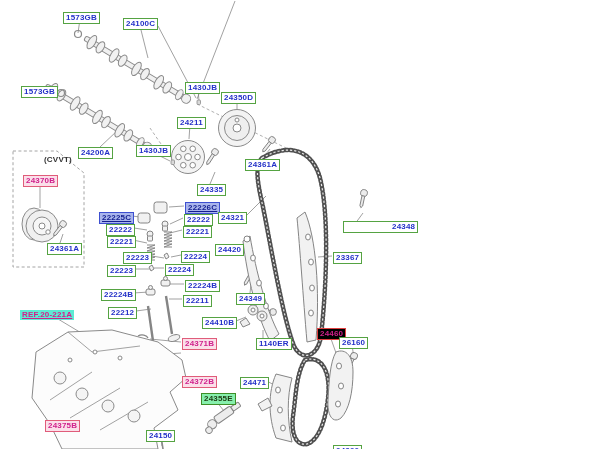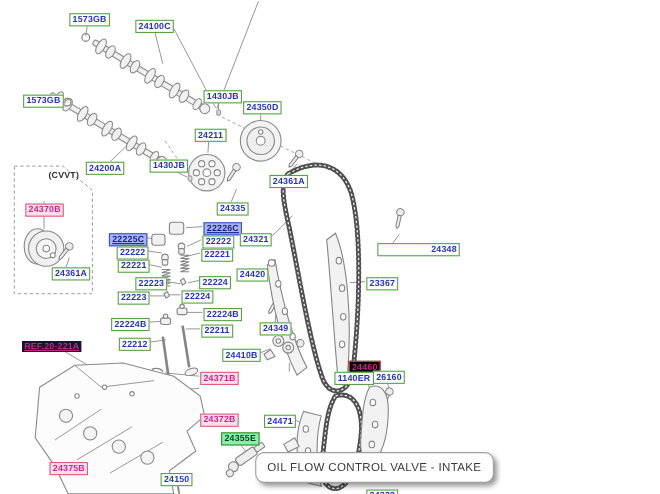--- a/index.html
+++ b/index.html
@@ -14,21 +14,21 @@
     color:#2330c8;background:#ffffff;
     border:1px solid #55a342;
     padding:1px 2px;line-height:8px;white-space:nowrap;
     letter-spacing:0.2px;cursor:pointer;z-index:5;
   }
   .lbl.b{background:#a9b5ec;border-color:#3d4fd0;color:#141f8f;text-decoration:underline;}
   .lbl.m{background:#fbdfe9;border-color:#e05c7a;color:#d0208c;}
   .lbl.r{background:#000000;border-color:#e04040;color:#d0208c;}
   .lbl.sel{background:#86efac;border-color:#3e8e27;color:#1c3a10;}
   .lbl.plain{background:transparent;border:none;color:#333;font-weight:bold;cursor:default;margin-left:24px;}
-  .lbl.ref{background:#0f172a;border:none;color:#d0208c;text-decoration:underline;cursor:pointer;}
+  .lbl.ref{background:#5eead4;border:none;color:#d0208c;text-decoration:underline;cursor:pointer;}
   .tooltip{
     position:absolute;left:232px;top:411px;z-index:9;
     background:#ffffff;border:1px solid #a0a0a0;border-radius:8px;
     padding:7px 10px;font:10.5px "Liberation Sans",sans-serif;color:#3a3a3a;
     letter-spacing:0.3px;white-space:nowrap;
     box-shadow:3px 3px 5px rgba(0,0,0,0.40);
   }
 </style>
 </head>
 <body>
@@ -221,32 +221,31 @@
         <circle cx="82" cy="394" r="6" fill="#f4f4f4"></circle>
       <circle cx="108" cy="406" r="6" fill="#f4f4f4"></circle>
         <circle cx="134" cy="416" r="6" fill="#f4f4f4"></circle>
       <circle cx="95" cy="352" r="2" fill="#fff"></circle>
         <circle cx="120" cy="358" r="2" fill="#fff"></circle>
         <circle cx="70" cy="360" r="2" fill="#fff"></circle>
       <path d="M161,436 l2,13" stroke-width="1.6" fill="none"></path>
     </g>
   </svg>
 
-  <div class="tooltip">OIL FLOW CONTROL VALVE - INTAKE</div>
 <div class="lbl g" style="left: 63px; top: 12px;">1573GB</div>
     <div class="lbl g" style="left: 123px; top: 18px;">24100C</div>
     <div class="lbl g" style="left: 185px; top: 82px;">1430JB</div>
     <div class="lbl g" style="left: 21px; top: 86px;">1573GB</div>
     <div class="lbl g" style="left: 221px; top: 92px;">24350D</div>
     <div class="lbl g" style="left: 177px; top: 117px;">24211</div>
     <div class="lbl g" style="left: 136px; top: 145px;">1430JB</div>
     <div class="lbl g" style="left: 78px; top: 147px;">24200A</div>
     <div class="lbl plain" style="left: 18px; top: 155px;">(CVVT)</div>
     <div class="lbl g" style="left: 245px; top: 159px;">24361A</div>
-    <div class="lbl m" style="left: 23px; top: 185px;">24370B</div>
+    <div class="lbl m" style="left: 23px; top: 175px;">24370B</div>
     <div class="lbl g" style="left: 197px; top: 184px;">24335</div>
     <div class="lbl b" style="left: 185px; top: 202px;">22226C</div>
     <div class="lbl b" style="left: 99px; top: 212px;">22225C</div>
     <div class="lbl g" style="left: 218px; top: 212px;">24321</div>
     <div class="lbl g" style="left: 184px; top: 214px;">22222</div>
     <div class="lbl g" style="left: 343px; top: 221px; padding-left: 48px;">24348</div>
     <div class="lbl g" style="left: 106px; top: 224px;">22222</div>
     <div class="lbl g" style="left: 183px; top: 226px;">22221</div>
     <div class="lbl g" style="left: 107px; top: 236px;">22221</div>
     <div class="lbl g" style="left: 47px; top: 243px;">24361A</div>
@@ -259,20 +258,20 @@
     <div class="lbl g" style="left: 185px; top: 280px;">22224B</div>
     <div class="lbl g" style="left: 101px; top: 289px;">22224B</div>
     <div class="lbl g" style="left: 236px; top: 293px; text-align: right;">24349</div>
     <div class="lbl g" style="left: 183px; top: 295px;">22211</div>
     <div class="lbl g" style="left: 108px; top: 307px;">22212</div>
     <div class="lbl ref" style="left: 20px; top: 310px;">REF.20-221A</div>
     <div class="lbl g" style="left: 202px; top: 317px;">24410B</div>
     <div class="lbl r" style="left: 317px; top: 328px;">24460</div>
     <div class="lbl g" style="left: 339px; top: 337px;">26160</div>
     <div class="lbl m" style="left: 182px; top: 338px;">24371B</div>
-    <div class="lbl g" style="left: 256px; top: 338px; margin-left: 48px;">1140ER</div>
+    <div class="lbl g" style="left: 256px; top: 338px;">1140ER</div>
     <div class="lbl m" style="left: 182px; top: 349px; margin-top: 27px;">24372B</div>
     <div class="lbl g" style="left: 240px; top: 377px;">24471</div>
     <div class="lbl sel" style="left: 201px; top: 393px;">24355E</div>
     <div class="lbl m" style="left: 45px; top: 420px;">24375B</div>
     <div class="lbl g" style="left: 146px; top: 430px;">24150</div>
     <div class="lbl g" style="left: 333px; top: 445px;">24322</div>
   </div>
 
 </body></html>

